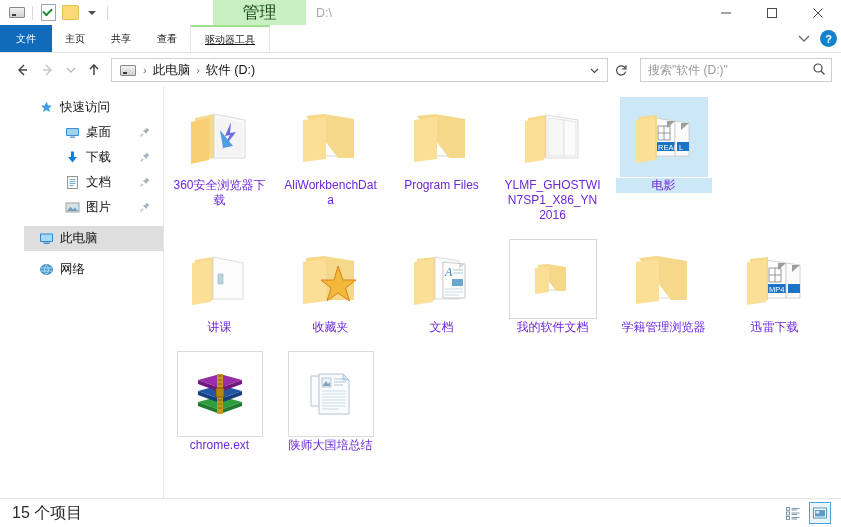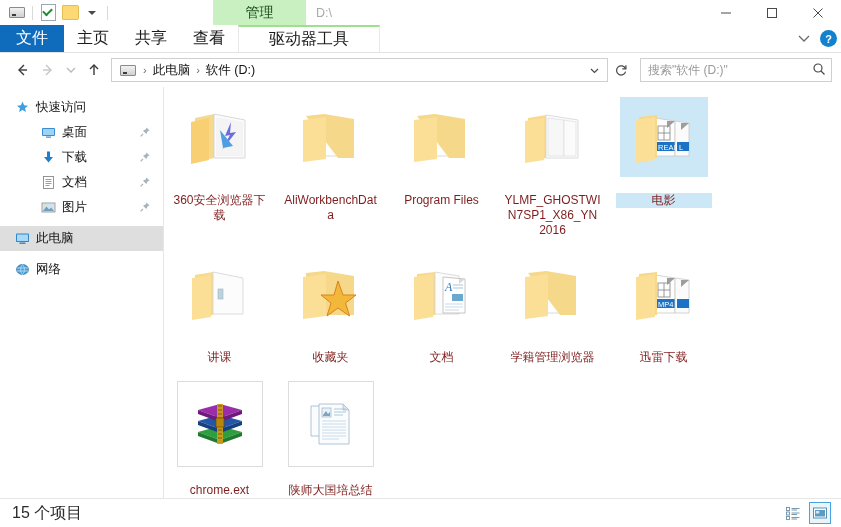--- a/index.html
+++ b/index.html
@@ -20,33 +20,33 @@
   .drive-glyph{width:14px;height:9px;background:linear-gradient(#f2f2f2,#cfcfcf);border:1px solid #8a8a8a;border-radius:1px;position:relative;}
   .drive-glyph:after{content:"";position:absolute;left:2px;bottom:1px;width:4px;height:2px;background:#3b3b3b;}
   .props-glyph{width:13px;height:15px;background:#fff;border:1px solid #9aa7b4;position:relative;}
   .props-glyph:after{content:"";position:absolute;left:1px;top:3px;width:7px;height:4px;border-left:2px solid #1b8c2e;border-bottom:2px solid #1b8c2e;transform:rotate(-45deg);}
   .nf-glyph{width:15px;height:13px;background:#fcd975;border:1px solid #e5bd55;border-radius:1px 2px 2px 1px;}
   .caret-dn{width:0;height:0;border-left:4px solid transparent;border-right:4px solid transparent;border-top:4px solid #4a4a4a;}
 
   .ctx-tab{
     position:absolute;left:213px;top:0;width:93px;height:25px;
     background:#c8f0c0;display:flex;align-items:center;justify-content:center;
-    font-size:14px;color:#1d4d1c;
+    font-size:17px;color:#1d4d1c;
   }
   .win-title{position:absolute;left:316px;top:0;height:25px;display:flex;align-items:center;font-size:12.5px;color:#a9a9a9;}
 
   .wbtns{position:absolute;right:0;top:0;height:25px;display:flex;}
   .wbtn{width:46px;height:25px;display:flex;align-items:center;justify-content:center;}
   .wbtn svg{display:block;}
 
   
   .ribbon{height:27px;display:flex;align-items:stretch;background:#fff;position:relative;flex:0 0 auto;border-bottom:1px solid #e3e3e3;}
-  .tab{display:flex;align-items:center;justify-content:center;font-size:16px;color:#1b1b1b;padding:0 13px;height:27px;}
+  .tab{display:flex;align-items:center;justify-content:center;font-size:10px;color:#1b1b1b;padding:0 13px;height:27px;}
   .tab.file{background:#0f6cbd;color:#fff;padding:0 16px;font-weight:400;}
-  .tab.ctx{border-top:2px solid #9fe08f;border-left:1px solid #e8e8e8;border-right:1px solid #e8e8e8;height:25px;background:#fff;padding:0 30px;}
+  .tab.ctx{border-top:2px solid #9fe08f;border-left:1px solid #e8e8e8;border-right:1px solid #e8e8e8;height:25px;background:#fff;padding:0 14px;text-decoration:underline;}
   .ribbon-right{position:absolute;right:4px;top:0;height:27px;display:flex;align-items:center;gap:8px;}
   .chev{width:16px;height:16px;display:flex;align-items:center;justify-content:center;}
   .help{width:17px;height:17px;border-radius:50%;background:#1382ce;color:#fff;font-size:11px;display:flex;align-items:center;justify-content:center;font-weight:bold;}
 
   
   .addrbar{height:34px;display:flex;align-items:center;background:#fff;flex:0 0 auto;padding:0 9px;gap:0;}
   .navbtn{width:26px;height:26px;display:flex;align-items:center;justify-content:center;color:#3a3a3a;}
   .navbtn.dim{color:#c4c4c4;}
   .navbtn.small{width:20px;}
   .crumbbox{flex:1;height:22px;border:1px solid #cfcfcf;background:#fff;display:flex;align-items:center;padding:0 4px;margin-left:4px;min-width:0;}
@@ -57,33 +57,33 @@
   .crumbbox .spacer{flex:1;}
   .crumb-caret{width:18px;display:flex;align-items:center;justify-content:center;color:#4a4a4a;}
   .refresh{width:24px;height:22px;display:flex;align-items:center;justify-content:center;color:#4a4a4a;border:1px solid transparent;}
   .searchbox{width:180px;height:22px;border:1px solid #cfcfcf;background:#fff;display:flex;align-items:center;margin-left:6px;padding:0 5px;}
   .searchbox input{border:0;outline:0;flex:1;font-size:12px;font-family:inherit;color:#111;background:transparent;min-width:0;}
   .searchbox input::placeholder{color:#9a9a9a;}
 
   
   .body{flex:1;display:flex;min-height:0;background:#fff;}
   .sidebar{width:163px;flex:0 0 163px;border-right:1px solid #e6e6e6;padding-top:8px;background:#fff;}
-  .nav-item{height:25px;display:flex;align-items:center;padding-left:14px;font-size:12.5px;color:#111;position:relative;}
+  .nav-item{height:25px;display:flex;align-items:center;padding-left:14px;font-size:12.5px;color:#111;position:relative;margin-left:24px;}
   .nav-item.child{padding-left:40px;}
   .nav-item.sel{background:#dedede;}
   .nav-item .lbl{margin-left:6px;white-space:nowrap;}
   .nav-ico{width:16px;height:16px;flex:0 0 16px;display:flex;align-items:center;justify-content:center;}
   .pin{position:absolute;right:12px;top:6px;width:12px;height:12px;opacity:.75;}
 
   .content{flex:1;position:relative;overflow:hidden;background:#fff;}
   .grid{position:absolute;left:0;top:0;right:0;padding:4px 0 0 0;}
   .row{display:flex;}
   .cell{width:111px;flex:0 0 111px;display:flex;flex-direction:column;align-items:center;padding-top:6px;}
   .thumb{width:88px;height:80px;display:flex;align-items:center;justify-content:center;}
-  .cell .caption{font-size:12px;line-height:15px;text-align:center;color:#7f1d1d;width:96px;word-wrap:break-word;overflow-wrap:break-word;margin-top:16px;}
+  .cell .caption{font-size:12px;line-height:15px;text-align:center;color:#6d28d9;width:96px;word-wrap:break-word;overflow-wrap:break-word;margin-top:1px;}
   .cell.selected .thumb{background:#cce8f6;}
   .cell.selected .caption{background:#cce8f6;}
   .cell.focus .thumb{border:1px solid #d7d7d7;box-sizing:border-box;}
   .cell.file .thumb{border:1px solid #dcdcdc;box-sizing:border-box;width:86px;height:86px;}
 
   
   .statusbar{height:28px;flex:0 0 28px;border-top:1px solid #e6e6e6;display:flex;align-items:center;padding:0 12px;background:#fff;position:relative;}
   .status-text{font-size:16px;color:#2b2b2b;}
   .viewbtns{position:absolute;right:10px;top:0;height:28px;display:flex;align-items:center;gap:6px;}
   .viewbtn{width:20px;height:20px;display:flex;align-items:center;justify-content:center;}
@@ -449,20 +449,31 @@
                 <path d="M50 16 L56 16 L50 21 Z" fill="#d9d9d9"></path>
                 <text x="36" y="28" font-size="12" fill="#2f78b8" font-style="italic" font-family="Liberation Serif, serif">A</text>
                 <path d="M44 22 H54 M44 25 H54" stroke="#8fb8d4" stroke-width="0.8"></path>
                 <rect x="43" y="31" width="11" height="7" fill="#6aa9cf"></rect>
                 <path d="M36 41 H54 M36 44 H54 M36 47 H50" stroke="#b9d2e2" stroke-width="0.8"></path>
               </svg>
             </div>
             <div class="caption">文档</div>
           </div>
 
+          <div class="cell focus">
+            <div class="thumb">
+              <svg width="46" height="46" viewBox="0 0 46 46">
+                <path d="M18 10 L34 12 L34 34 L18 34 Z" fill="#fff" stroke="#c9c9c9" stroke-width="0.8"></path>
+                <path d="M20 14 H32 M20 17 H32 M20 20 H32 M20 23 H32 M20 26 H32" stroke="#c6c6c6" stroke-width="0.8"></path>
+                <path d="M7 9 L18 8 L36 11 L36 35 L26 35 Z" fill="#f6d88a"></path>
+                <path d="M5 12 L19 10 L19 36 L5 38 Z" fill="#fbdf96"></path>
+              </svg>
+            </div>
+            <div class="caption">我的软件文档</div>
+          </div>
 
           <div class="cell">
             <div class="thumb">
               <svg width="66" height="62" viewBox="0 0 66 62">
                 <path d="M26 12 L52 14 L52 50 L26 50 Z" fill="#fff" stroke="#d0d0d0" stroke-width="0.8"></path>
                 <path d="M30 18 H48 M30 22 H48 M30 26 H48 M30 34 H48 M30 38 H48" stroke="#bcd4e6" stroke-width="0.9"></path>
                 <path d="M30 29 H48 V33 H30 Z" fill="#3b86c6" opacity="0.8"></path>
                 <path d="M8 10 L26 8 L56 13 L56 52 L40 52 Z" fill="#f6d88a"></path>
                 <path d="M5 14 L28 11 L28 53 L5 56 Z" fill="#fbdf96"></path>
               </svg>

